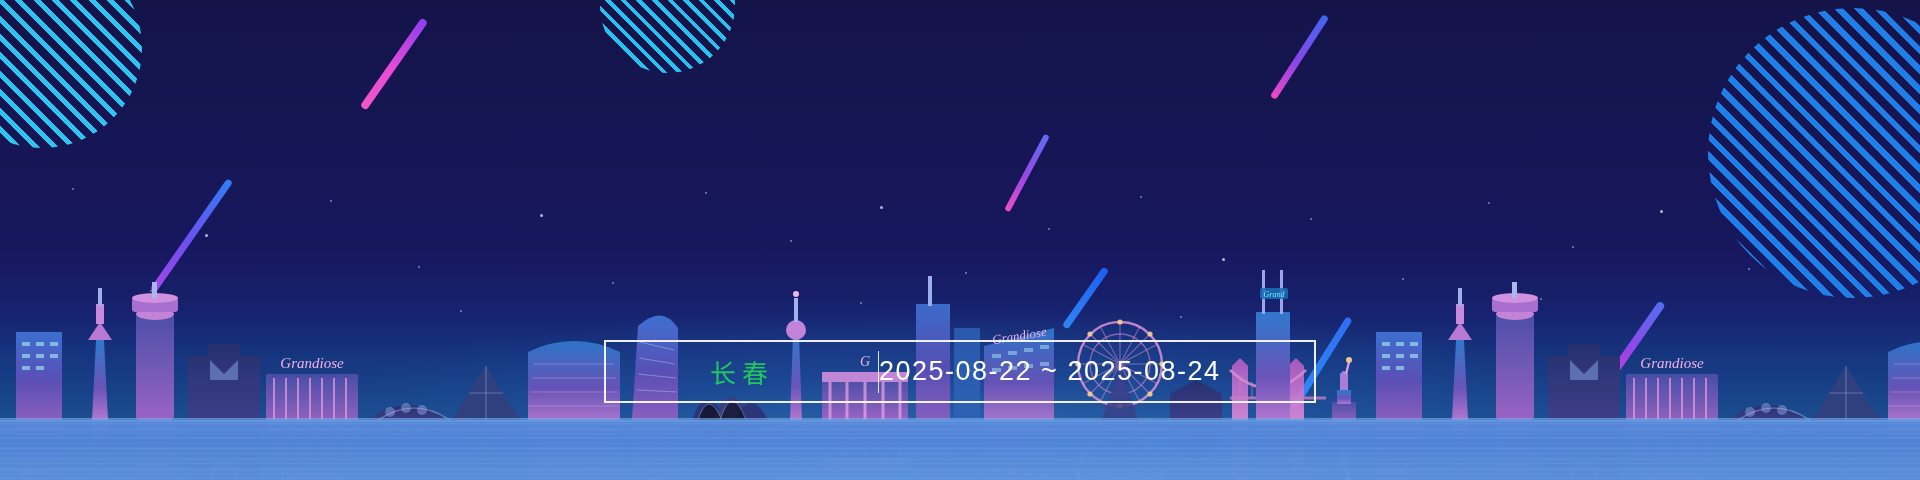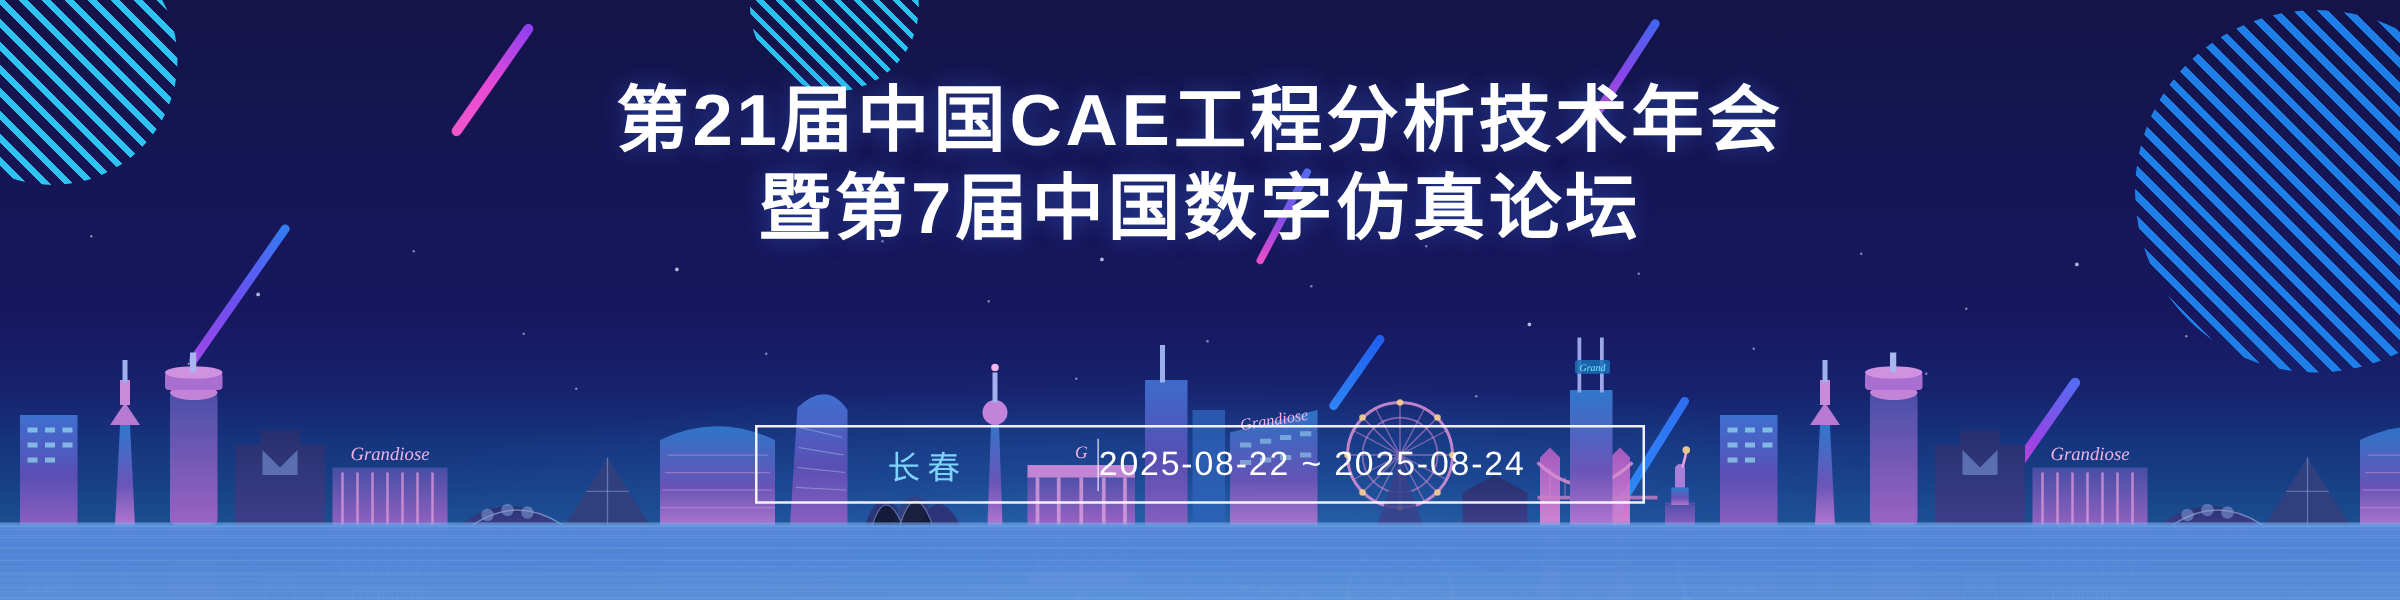--- a/index.html
+++ b/index.html
@@ -146,21 +146,21 @@
     left:50%; transform:translateX(-50%);
     top:340px;
     width:712px; height:63px;
     border:2px solid rgba(255,255,255,.92);
     display:flex; align-items:center;
     z-index:6;
   }
   #info-city {
     width:272px;
     text-align:center;
-    color:#7dd3fc;
+    color:#22c55e;
     font-size:26px;
     letter-spacing:6px;
   }
   #info-divider {
     width:1px; height:42px;
     background:rgba(255,255,255,.85);
   }
   #info-dates {
     flex:1;
     text-align:left;
@@ -456,24 +456,20 @@
         <line x1="0" y1="168" x2="1920" y2="168"></line>
         <line x1="0" y1="178" x2="1920" y2="178"></line>
         <line x1="0" y1="190" x2="1920" y2="190"></line>
         <line x1="0" y1="200" x2="1920" y2="200"></line>
       </g>
     </svg>
     <div class="water"></div>
     <div class="water-lines"></div>
   </div>
 
-  <div id="title-block">
-    <div class="title-line">第21届中国CAE工程分析技术年会</div>
-    <div class="title-line">暨第7届中国数字仿真论坛</div>
-  </div>
 
   <div id="info-box">
     <div id="info-city">长春</div>
     <div id="info-divider"></div>
     <div id="info-dates">2025-08-22 ~ 2025-08-24</div>
   </div>
 
 </div>
 
 </body></html>

